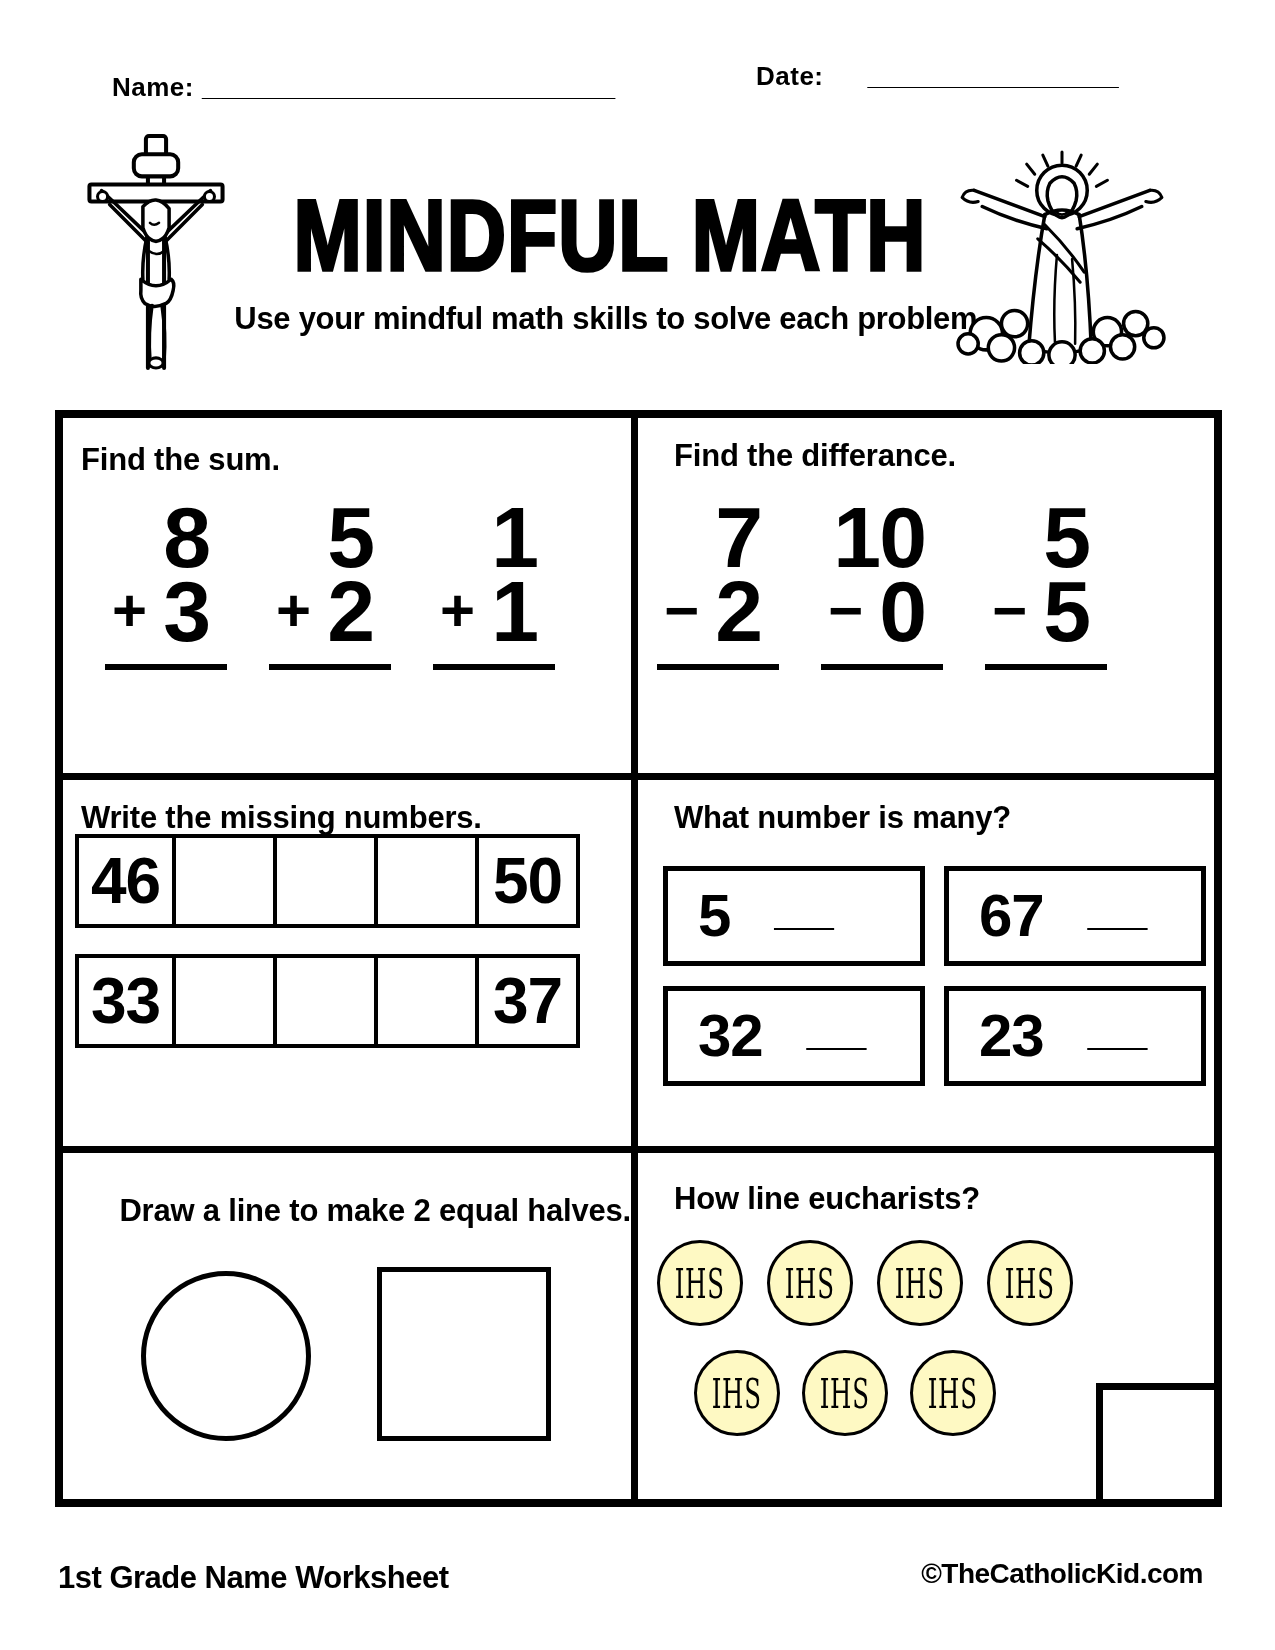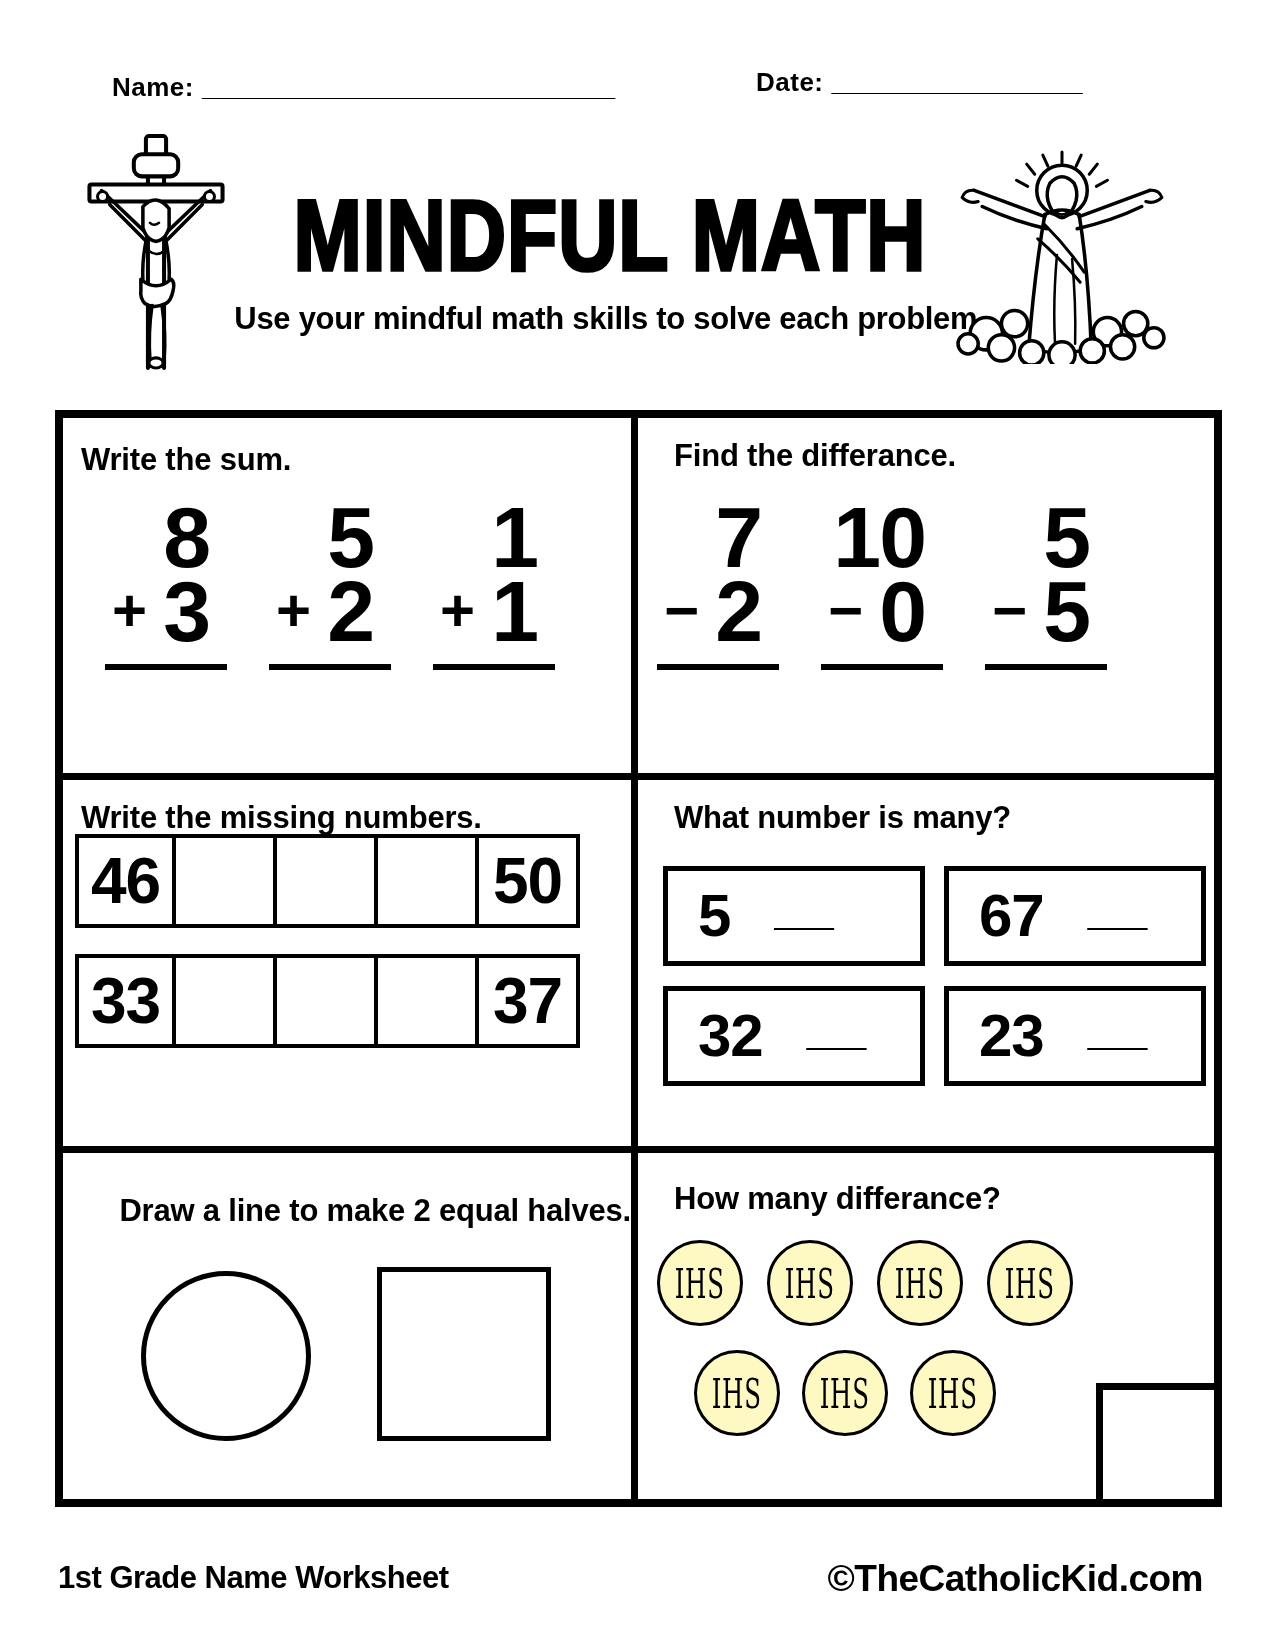--- a/index.html
+++ b/index.html
@@ -4,21 +4,21 @@
 <style>
   html,body{margin:0;padding:0;}
   body{
     width:1275px;height:1650px;position:relative;background:#ffffff;color:#000;
     font-family:"Liberation Sans",sans-serif;overflow:hidden;
   }
 
   
   .hdr-row{position:absolute;display:flex;align-items:baseline;font-size:26px;font-weight:bold;letter-spacing:.5px;white-space:nowrap;}
   #name-row{left:112px;top:72px;}
-  #date-row{left:756px;top:67px;}
+  #date-row{left:756px;top:61px;gap:36px;}
   .blank-line{margin-left:8px;letter-spacing:-2px;font-weight:bold;}
 
   
   #title{
     position:absolute;left:240px;top:186px;width:740px;text-align:center;white-space:nowrap;
     font-size:82px;font-weight:bold;letter-spacing:1px;line-height:1;
     -webkit-text-stroke:3px #000;transform:scaleY(1.22);transform-origin:top center;
   }
   #subtitle{
     position:absolute;left:190px;top:301px;width:840px;text-align:center;white-space:nowrap;
@@ -72,21 +72,21 @@
 
   
   .host{position:absolute;width:86px;height:86px;box-sizing:border-box;border:3.5px solid #000;border-radius:50%;
     display:flex;align-items:center;justify-content:center;background:#fef9c3;}
   .host span{font-family:"DejaVu Serif",serif;font-size:34px;letter-spacing:1px;transform:scale(.72,1.22);white-space:nowrap;}
   .answer-box{position:absolute;right:0;bottom:0;width:118px;height:116px;box-sizing:border-box;
     border-top:7px solid #000;border-left:7px solid #000;background:#fff;}
 
   
   #footer-left{position:absolute;left:58px;top:1560px;font-size:31px;font-weight:bold;letter-spacing:-.5px;}
-  #footer-right{position:absolute;right:72px;top:1558px;font-size:37px;font-weight:bold;letter-spacing:-.5px;}
+  #footer-right{position:absolute;right:72px;top:1558px;font-size:28px;font-weight:bold;letter-spacing:-.5px;}
 </style>
 </head>
 <body>
 
 <div class="hdr-row" id="name-row">
   <span>Name:</span>
   <span class="blank-line">_________________________________</span>
 </div>
 <div class="hdr-row" id="date-row">
   <span>Date:</span>
@@ -159,21 +159,21 @@
     <circle cx="75" cy="201" r="12" fill="#fff"></circle>
     <circle cx="105" cy="203" r="13" fill="#fff"></circle>
     <circle cx="135" cy="199" r="12" fill="#fff"></circle>
     <circle cx="165" cy="195" r="12" fill="#fff"></circle>
   </svg>
 </div>
 
 <div id="grid">
 
   <section class="cell left c-sum">
-    <div class="sec-label lab-l">Write the sum.</div>
+    <div class="sec-label lab-l">Find the sum.</div>
     <div class="probs">
       <div class="prob">
         <div class="num prob-top">8</div>
         <div class="prob-bot">
           <span class="op">+</span>
           <span class="num">3</span>
         </div>
         <div class="prob-line"></div>
       </div>
       <div class="prob">
@@ -265,21 +265,21 @@
     </div>
   </section>
 
   <section class="cell left r3 c-halves">
     <div class="sec-label lab-center">Draw a line to make 2 equal halves.</div>
     <div class="half-circle"></div>
     <div class="half-square"></div>
   </section>
 
   <section class="cell r3 c-euch">
-    <div class="sec-label lab-r" style="top:28px;">How many differance?</div>
+    <div class="sec-label lab-r" style="top:28px;">How line eucharists?</div>
     <div class="host" style="left:19px;top:87px;">
         <span>IHS</span>
       </div>
     <div class="host" style="left:129px;top:87px;">
         <span>IHS</span>
       </div>
     <div class="host" style="left:239px;top:87px;">
         <span>IHS</span>
       </div>
     <div class="host" style="left:349px;top:87px;">

